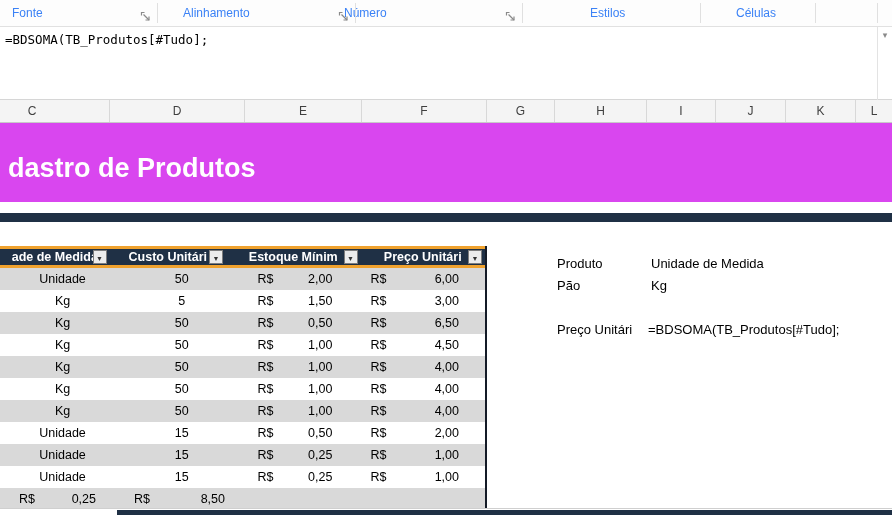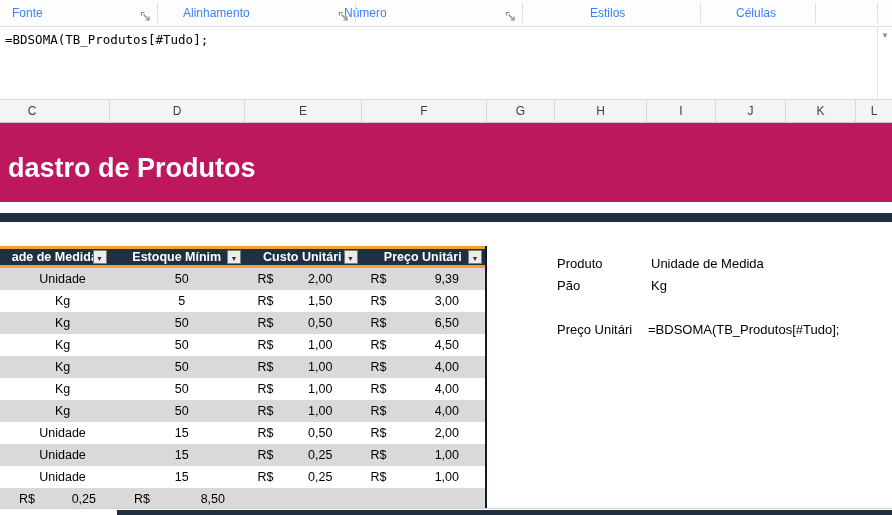--- a/index.html
+++ b/index.html
@@ -23,21 +23,21 @@
   .formula-collapse { display:block; text-align:center; font-size:9px; color:#8a8a8a;
                       line-height:16px; cursor:pointer; }
 
   
   .col-headers { position:absolute; left:0; top:100px; width:892px; height:23px;
                  background:#f4f4f4; border-bottom:1px solid #c9c9c9; }
   .colh { position:absolute; top:0; height:22px; line-height:22px; text-align:center;
           font-size:12px; color:#3f3f3f; border-right:1px solid #d8d8d8; cursor:pointer; }
 
   
-  .banner { position:absolute; left:0; top:123px; width:892px; height:79px; background:#be185d; }
+  .banner { position:absolute; left:0; top:123px; width:892px; height:79px; background:#d946ef; }
   .banner-title { position:absolute; left:8px; top:30px; font-size:27px; font-weight:bold;
                   color:#ffffff; white-space:nowrap; }
   .stripe { position:absolute; left:0; top:213px; width:892px; height:9px; background:#1F3045; }
 
   
   .ptable { position:absolute; left:0; top:246px; width:487px; border-right:2px solid #141b27; }
   .thead  { display:flex; height:22px; background:#1F3045;
             border-top:3px solid #F0A22E; border-bottom:3px solid #F0A22E; }
   .th { position:relative; height:16px; line-height:16px; text-align:center;
         font-size:12.5px; font-weight:bold; color:#ffffff; cursor:pointer; }
@@ -129,45 +129,45 @@
   <div class="banner-title">dastro de Produtos</div>
 </div>
 <div class="stripe"></div>
 
 <div class="ptable">
   <div class="thead">
     <div class="th col-c">
       <span>ade de Medida</span>
       <span class="filter-btn"><span>▼</span></span>
     </div>
+    <div class="th col-e">
+      <span>Custo Unitári</span>
+      <span class="filter-btn"><span>▼</span></span>
+    </div>
     <div class="th col-d">
       <span>Estoque Mínim</span>
       <span class="filter-btn"><span>▼</span></span>
     </div>
-    <div class="th col-e">
-      <span>Custo Unitári</span>
-      <span class="filter-btn"><span>▼</span></span>
-    </div>
     <div class="th col-f">
       <span>Preço Unitári</span>
       <span class="filter-btn"><span>▼</span></span>
     </div>
   </div>
 
   <div class="tbody">
     <div class="tr">
       <div class="td col-c cell-center">Unidade</div>
       <div class="td col-d cell-center">50</div>
       <div class="td col-e cur cur-e">
           <span>R$</span>
           <span>2,00</span>
         </div>
       <div class="td col-f cur cur-f">
           <span>R$</span>
-          <span>9,39</span>
+          <span>6,00</span>
         </div>
     </div>
     <div class="tr">
       <div class="td col-c cell-center">Kg</div>
       <div class="td col-d cell-center">5</div>
       <div class="td col-e cur cur-e">
           <span>R$</span>
           <span>1,50</span>
         </div>
       <div class="td col-f cur cur-f">

